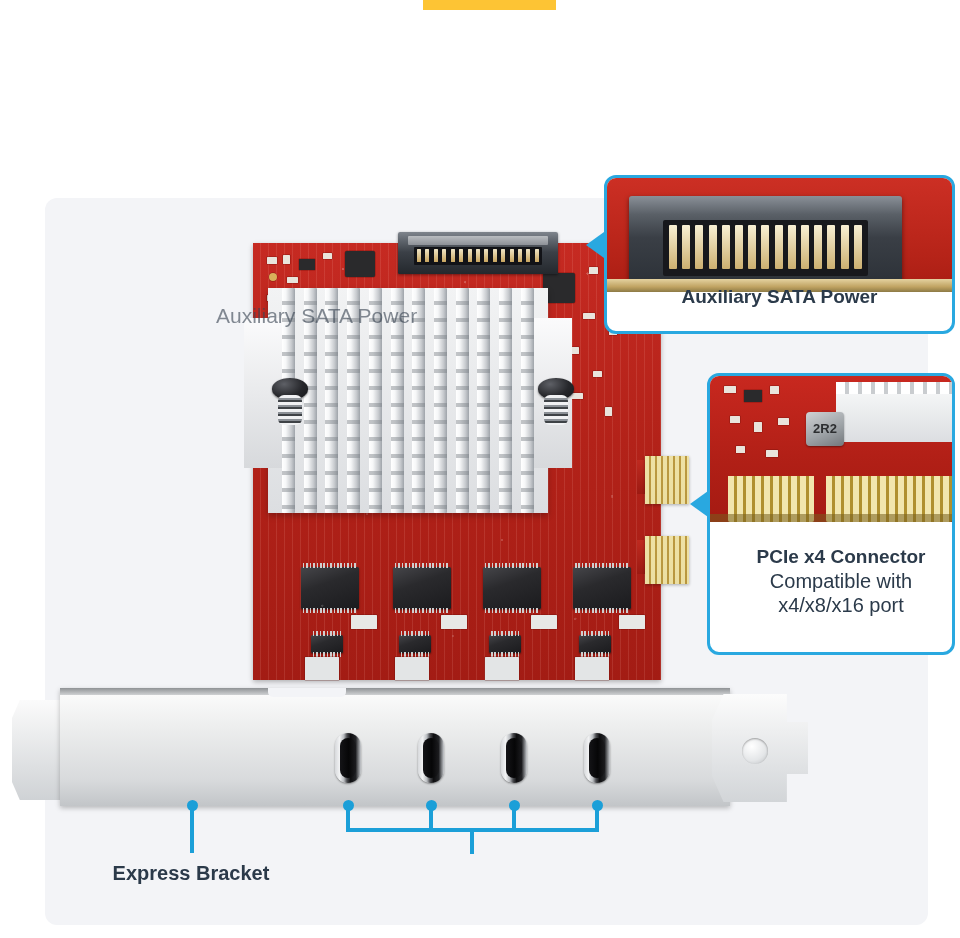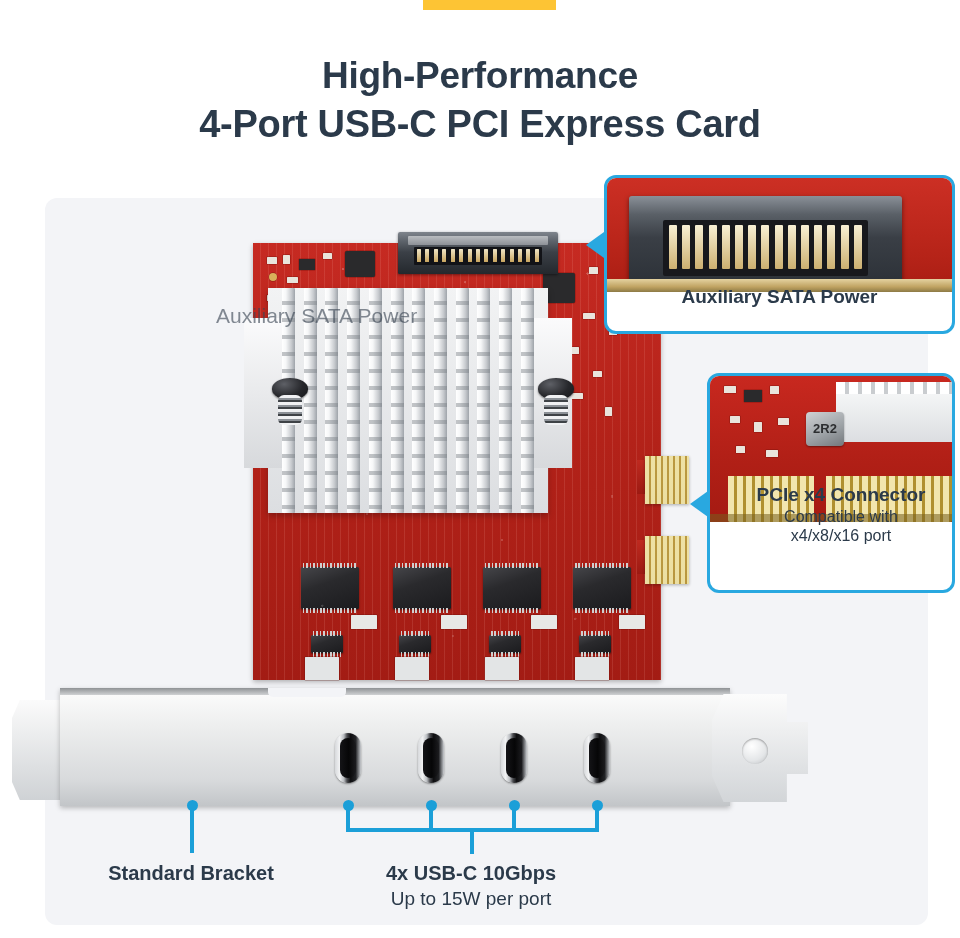--- a/index.html
+++ b/index.html
@@ -205,21 +205,21 @@
   
   .callout{
     position:absolute;background:#ffffff;border:3px solid #29a8e0;border-radius:12px;
     box-sizing:border-box;overflow:hidden;
   }
   .callout .photo{position:absolute;left:0;top:0;right:0;overflow:hidden;}
   .callout .cap{
     position:absolute;left:0;right:0;bottom:0;text-align:center;color:#2b3a4a;
   }
   .cap-title{font-size:19px;font-weight:bold;line-height:1.2;}
-  .cap-sub{font-size:16px;font-weight:normal;line-height:1.22;}
+  .cap-sub{font-size:20px;font-weight:normal;line-height:1.22;}
 
   
   .z-sata-bg{
     position:absolute;inset:0;
     background:linear-gradient(180deg,#cc2f24 0%,#b52318 70%,#a81d13 100%);
   }
   .z-sata-gold{position:absolute;left:0;right:0;bottom:0;height:13px;
     background:linear-gradient(180deg,#e4d2a0,#c0a362 60%,#8d7a45);}
   .z-sata-conn{
     position:absolute;left:22px;right:50px;top:18px;height:92px;
@@ -278,24 +278,20 @@
     font-size:21px;color:#3b4654;opacity:.62;white-space:nowrap;
   }
 </style>
 </head>
 <body>
 
 <div class="stage">
 
   <div class="accent-bar"></div>
 
-  <div class="headline">
-    <span>High-Performance</span>
-    <span class="l2">4-Port USB-C PCI Express Card</span>
-  </div>
 
   <div class="panel"></div>
 
   <div class="card-assy">
 
     <div class="pcb">
       <div class="pcb-traces"></div>
 
       <div class="smd" style="left:14px;top:14px;width:10px;height:7px;"></div>
       <div class="smd" style="left:30px;top:12px;width:7px;height:9px;"></div>
@@ -451,21 +447,21 @@
         </div>
       </div>
       <div class="z-sata-gold"></div>
     </div>
     <div class="cap" style="height:45px;padding-top:8px;">
       <div class="cap-title">Auxiliary SATA Power</div>
     </div>
   </div>
 
   <div class="ptr ptr-left" style="left:690px;top:491px;"></div>
-  <div class="callout" style="left:707px;top:373px;width:248px;height:220px;">
+  <div class="callout" style="left:707px;top:373px;width:248px;height:282px;">
     <div class="photo" style="height:146px;">
       <div class="z-pcie-bg"></div>
       <div class="z-pcie-hs"></div>
       <div class="z-ind" style="left:96px;top:36px;">2R2</div>
       <div class="smd" style="left:14px;top:10px;width:12px;height:7px;"></div>
       <div class="smd dk" style="left:34px;top:14px;width:18px;height:12px;"></div>
       <div class="smd" style="left:60px;top:10px;width:9px;height:8px;"></div>
       <div class="smd" style="left:20px;top:40px;width:10px;height:7px;"></div>
       <div class="smd" style="left:44px;top:46px;width:8px;height:10px;"></div>
       <div class="smd" style="left:68px;top:42px;width:11px;height:7px;"></div>
@@ -490,20 +486,16 @@
   <div class="lead-dot" style="left:426px;top:800px;"></div>
   <div class="lead" style="left:429px;top:805px;width:4px;height:26px;"></div>
   <div class="lead-dot" style="left:509px;top:800px;"></div>
   <div class="lead" style="left:512px;top:805px;width:4px;height:26px;"></div>
   <div class="lead-dot" style="left:592px;top:800px;"></div>
   <div class="lead" style="left:595px;top:805px;width:4px;height:26px;"></div>
   <div class="lead" style="left:346px;top:828px;width:253px;height:4px;"></div>
   <div class="lead" style="left:470px;top:828px;width:4px;height:26px;"></div>
 
   <div class="blabel" style="left:70px;top:861px;width:242px;">
-    <div class="t">Standard Bracket</div>
+    <div class="t">Express Bracket</div>
   </div>
-  <div class="blabel" style="left:350px;top:861px;width:242px;">
-    <div class="t">4x USB-C 10Gbps</div>
-    <div class="s">Up to 15W per port</div>
-  </div>
 
 </div>
 
 </body></html>

